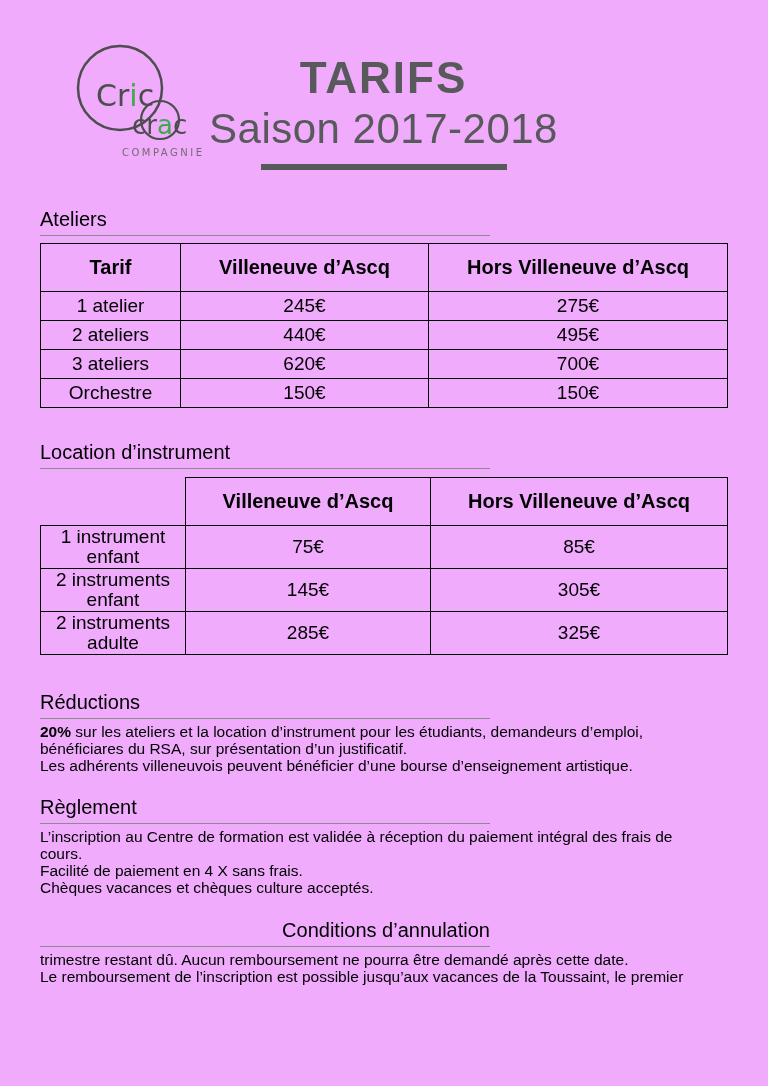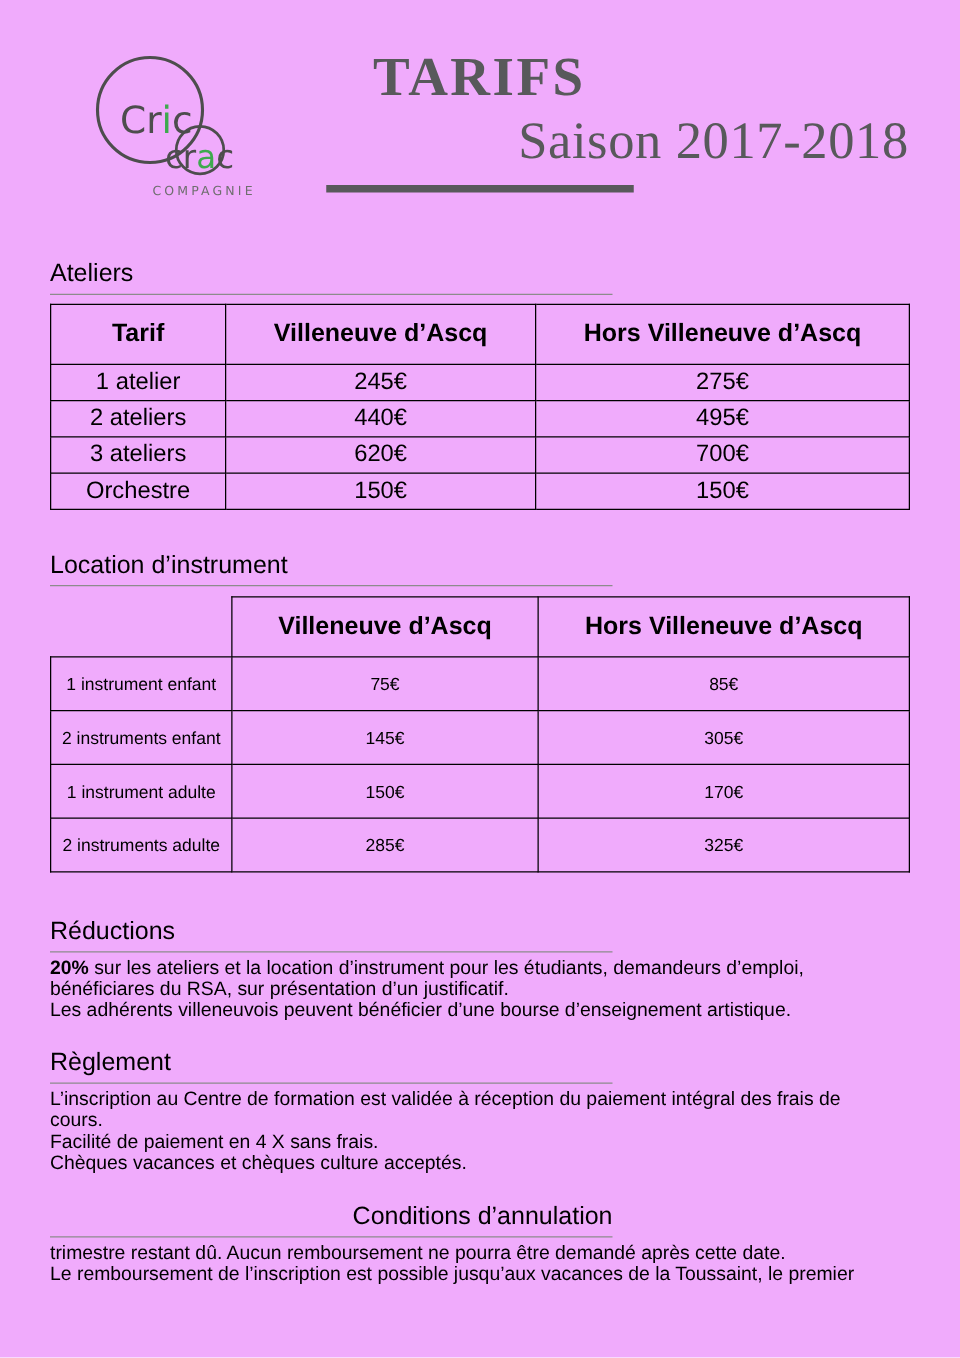--- a/index.html
+++ b/index.html
@@ -10,28 +10,28 @@
     padding:0 41px 0 40px;
     background:#f0abfc;
     font-family:"Liberation Sans",sans-serif;
     color:#000;
     overflow:hidden;
   }
 
   
   .header{position:relative;height:200px;}
   .logo{position:absolute;left:26px;top:32px;width:156px;height:128px;}
-  .title-wrap{padding-top:36px;text-align:center;font-family:Liberation Serif, serif;}
+  .title-wrap{padding-top:52px;text-align:center;}
   .doc-title{
     font-size:44px;font-weight:700;color:#58595b;
     line-height:52px;letter-spacing:2px;
   }
   .doc-subtitle{
     font-size:42px;font-weight:400;color:#58595b;
-    line-height:50px;letter-spacing:0.5px;text-align:right;
+    line-height:50px;letter-spacing:0.5px;
   }
   .title-bar{width:246px;height:6px;background:#58595b;margin:10px auto 0;}
 
   
   h2.sec-title{
     margin:0;
     font-size:20px;font-weight:400;color:#000;
     line-height:26px;
     width:450px;
     border-bottom:1.5px solid #8c8c8c;
@@ -44,21 +44,21 @@
   #sec-annulation h2{margin-top:21px;text-align:right;}
 
   
   table{border-collapse:collapse;table-layout:fixed;width:687px;}
   th,td{border:1.5px solid #000;text-align:center;padding:0 2px;box-sizing:border-box;}
   th{font-size:20px;font-weight:700;height:48px;}
   .t1{margin-top:7px;}
   .t1 td{height:29px;font-size:19px;}
   .t1 .c1{width:140px;}.t1 .c2{width:248px;}.t1 .c3{width:299px;}
   .t2{margin-top:8px;}
-  .t2 td{height:43px;font-size:14px;}
+  .t2 td{height:43px;font-size:19px;}
   .t2 td.label{line-height:20px;}
   .t2 .c1{width:145px;}.t2 .c2{width:245px;}.t2 .c3{width:297px;}
   .t2 th.blank{border:none;}
 
   
   .para{margin-top:4px;font-size:15.5px;line-height:17px;color:#000;}
   .para strong{font-weight:700;}
 </style>
 </head>
 <body>
@@ -128,25 +128,20 @@
         <td class="c1 label">1 instrument enfant</td>
         <td class="c2">75€</td>
         <td class="c3">85€</td>
       </tr>
       <tr>
         <td class="c1 label">2 instruments enfant</td>
         <td class="c2">145€</td>
         <td class="c3">305€</td>
       </tr>
       <tr>
-        <td class="c1 label">1 instrument adulte</td>
-        <td class="c2">150€</td>
-        <td class="c3">170€</td>
-      </tr>
-      <tr>
         <td class="c1 label">2 instruments adulte</td>
         <td class="c2">285€</td>
         <td class="c3">325€</td>
       </tr>
     </tbody>
       </table>
   </div>
 
   <div class="section" id="sec-reductions">
     <h2 class="sec-title">Réductions</h2>

